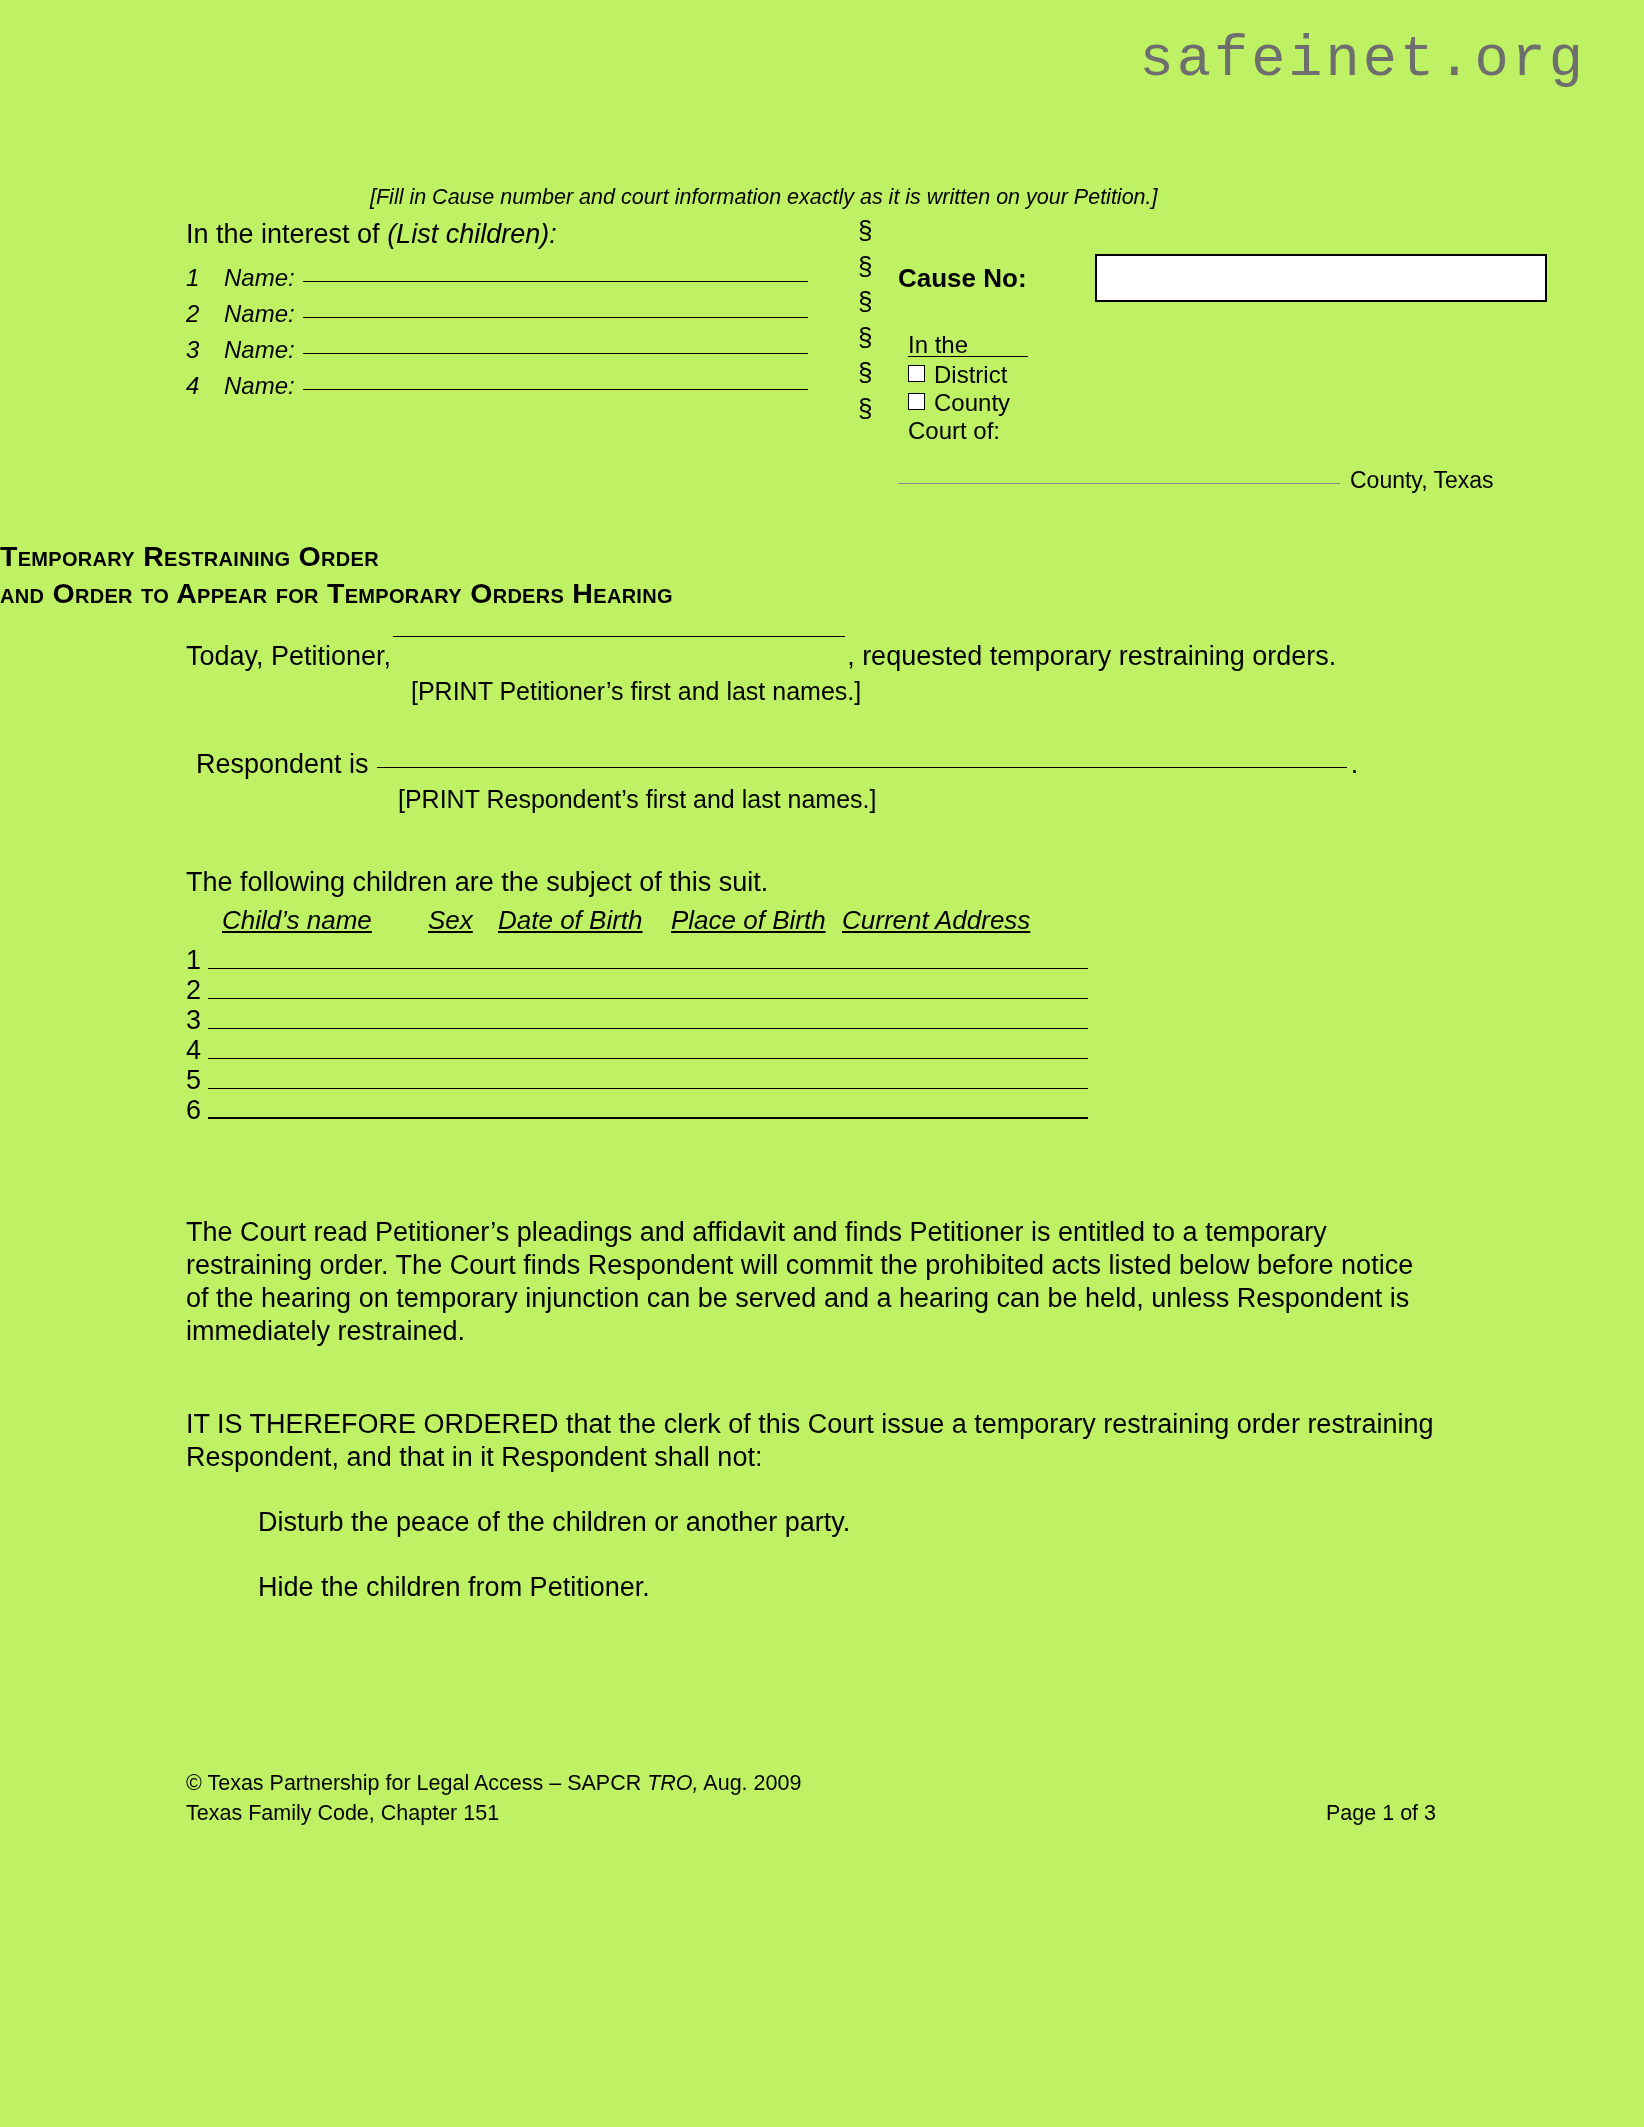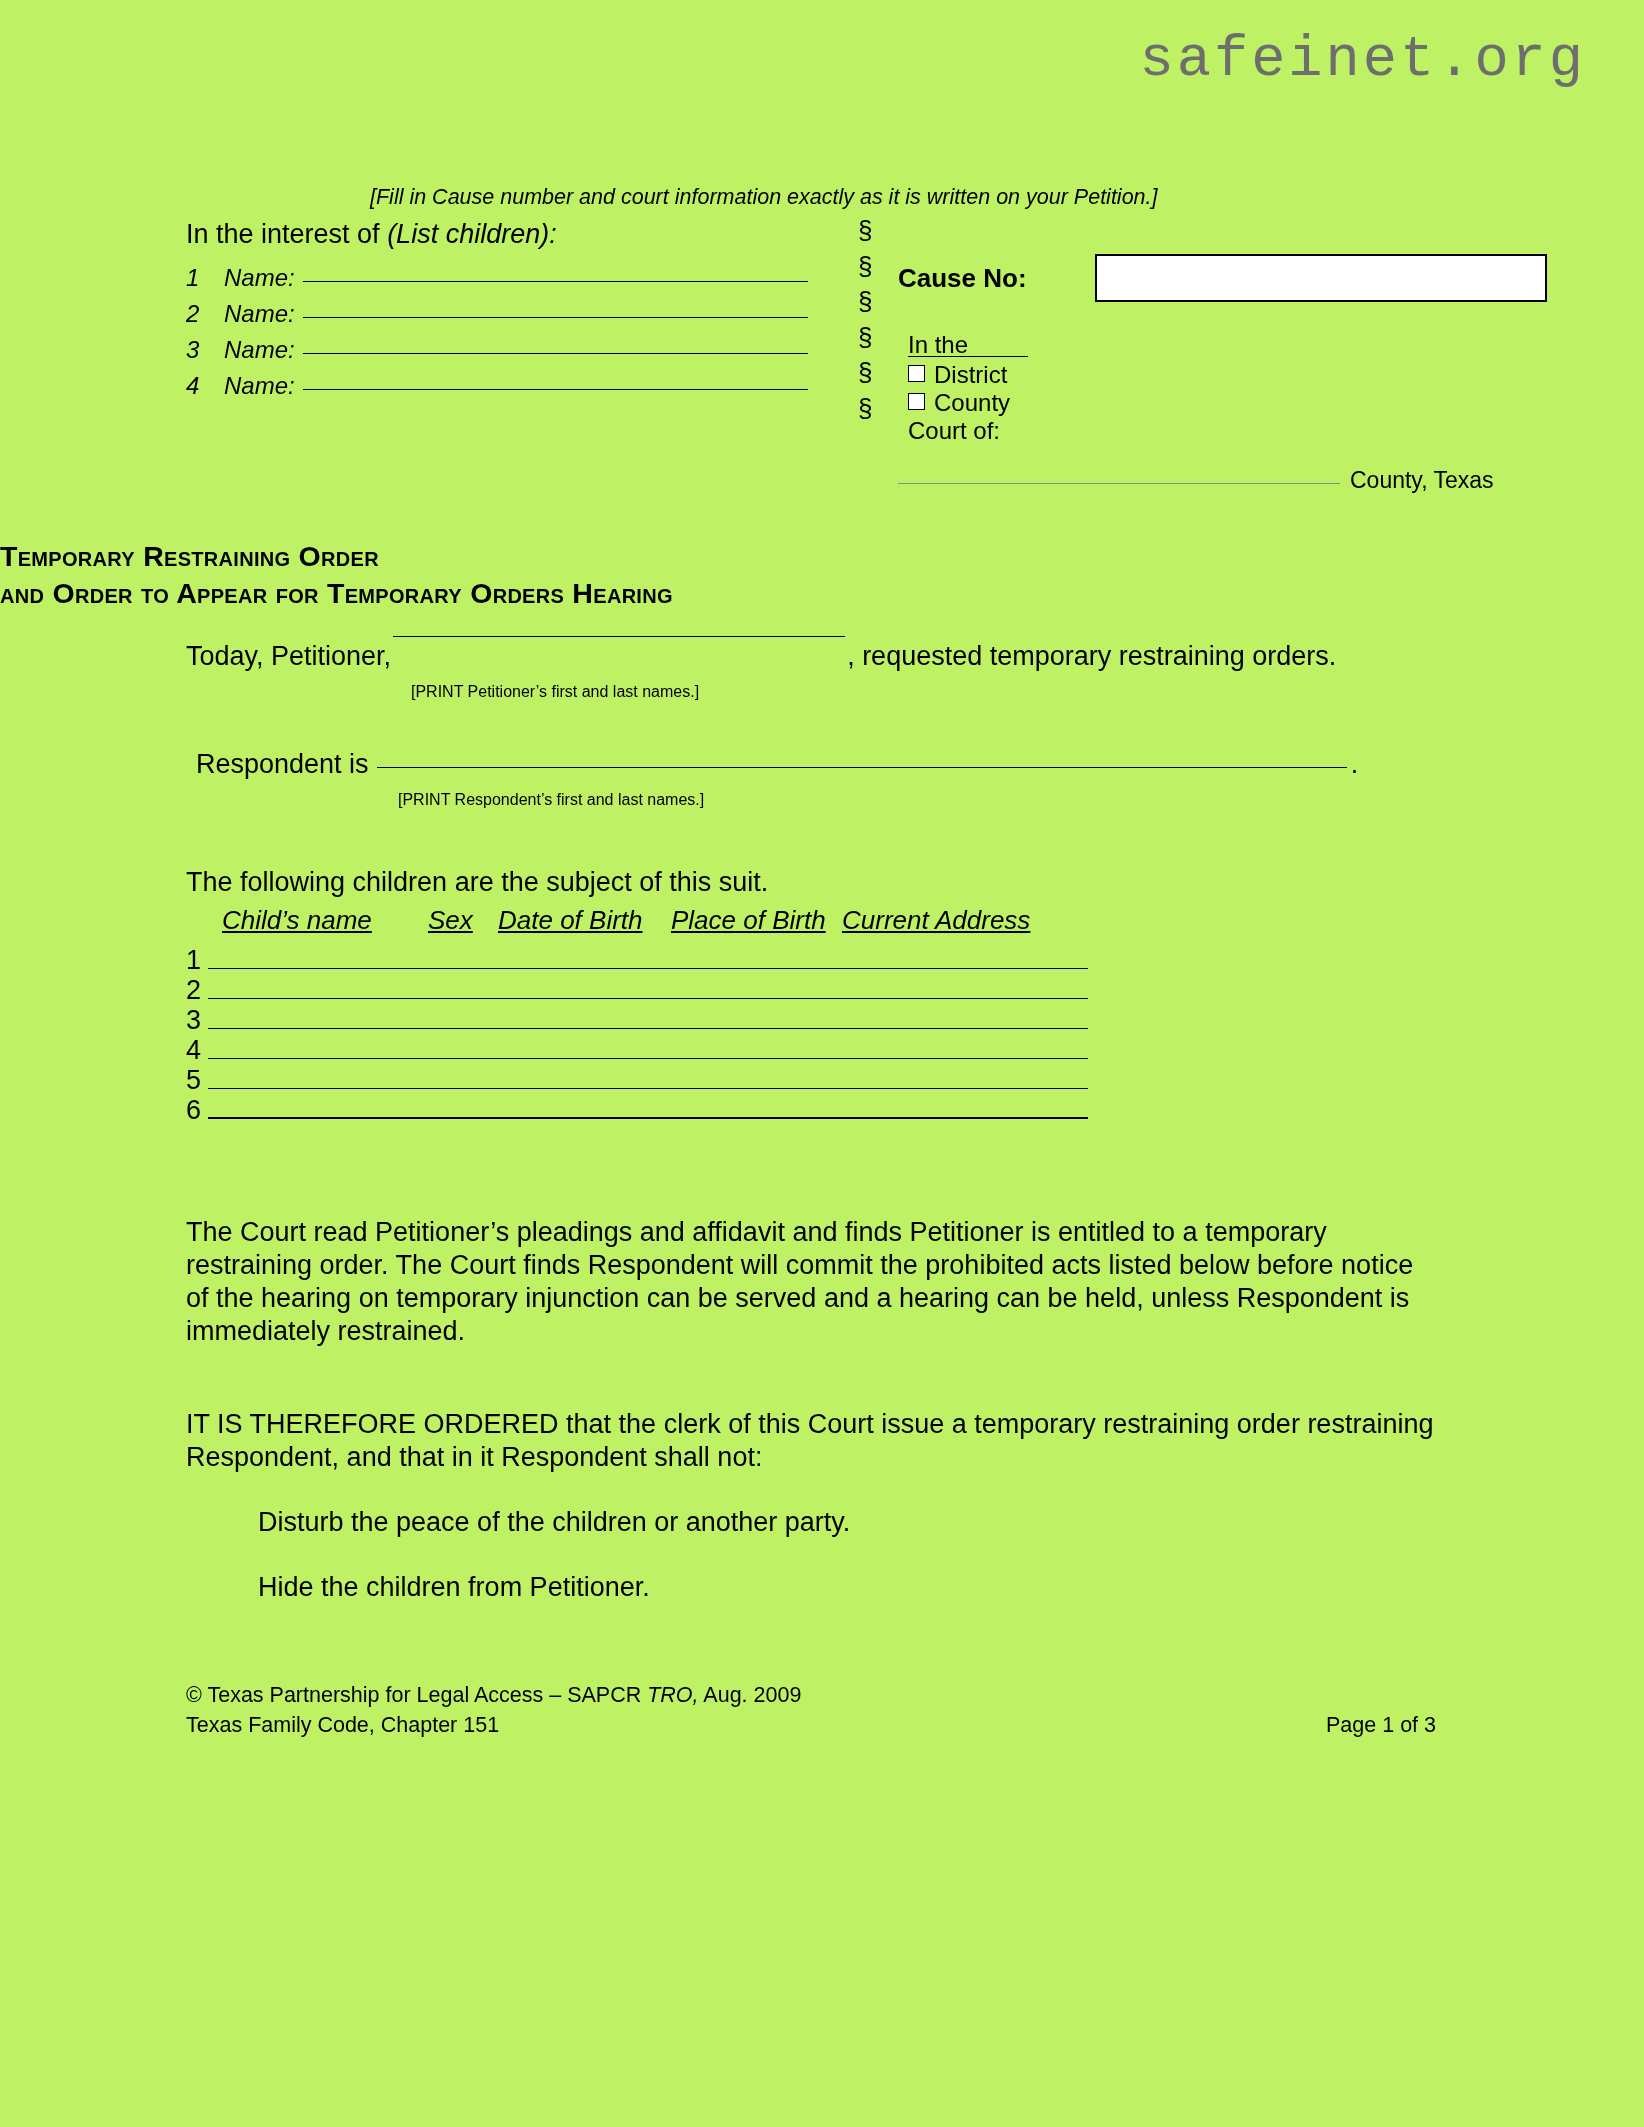--- a/index.html
+++ b/index.html
@@ -199,21 +199,21 @@
   }
   .pet-rule {
     width: 452px;
     border-bottom: 1.8px solid #000;
     height: 1px;
     position: relative;
     top: -5px;
     margin: 0 2px;
   }
   .sub-note {
-    font-size: 16px;
+    font-size: 25px;
     margin-top: 2px;
   }
   .sub-note.pet { padding-left: 225px; }
   .sub-note.resp { padding-left: 212px; }
 
   .respondent-line {
     display: flex;
     align-items: baseline;
     white-space: nowrap;
     margin-top: 40px;
@@ -276,21 +276,21 @@
   .order-items { margin-top: 32px; }
   .order-item {
     padding-left: 72px;
     margin-bottom: 32px;
   }
 
   
   .footer {
     position: absolute;
     left: 186px;
-    top: 1680px;
+    top: 1768px;
     width: 1250px;
     font-size: 21.5px;
     line-height: 30px;
   }
   .footer-row2 {
     display: flex;
     justify-content: space-between;
     align-items: flex-start;
   }
   .footer i { font-style: italic; }

